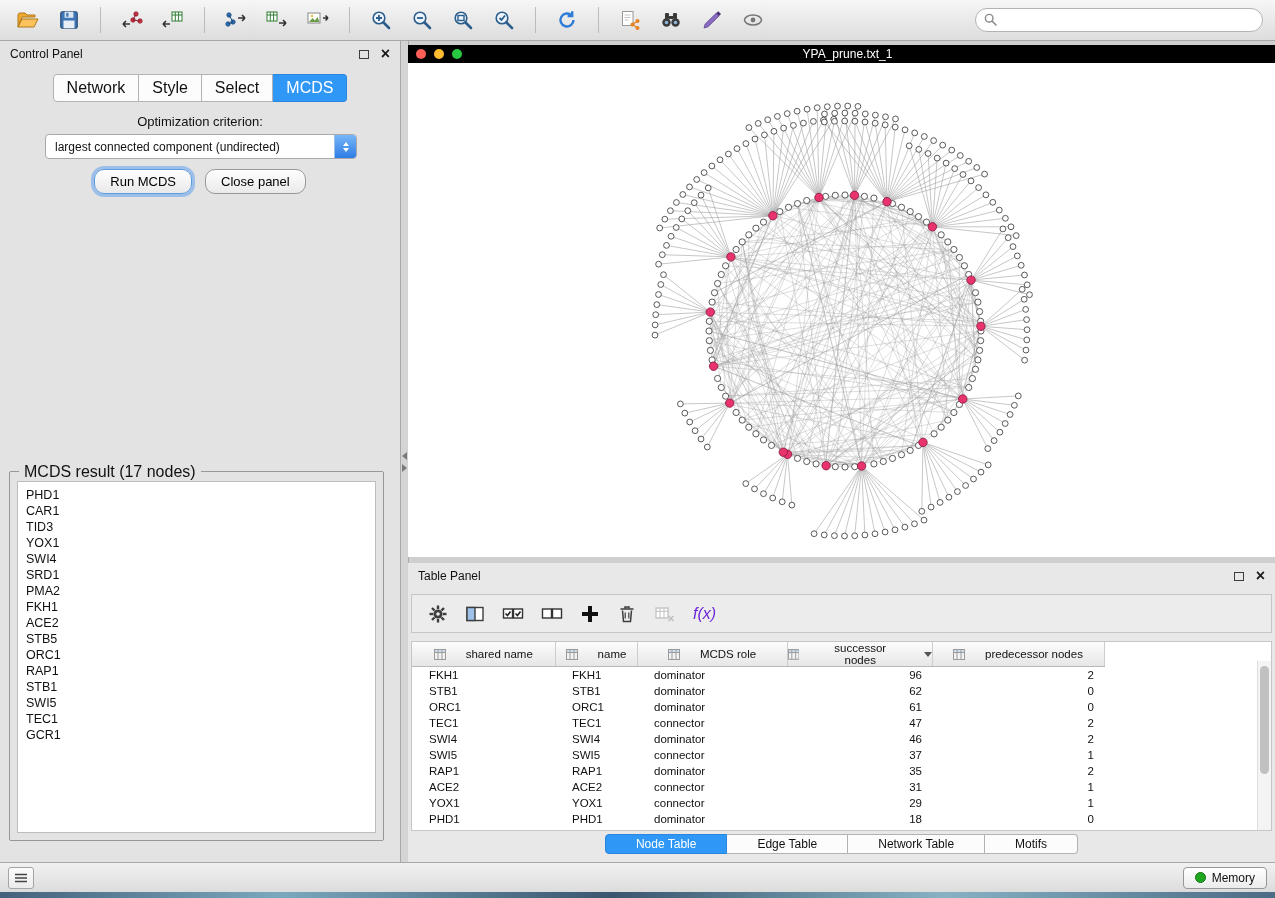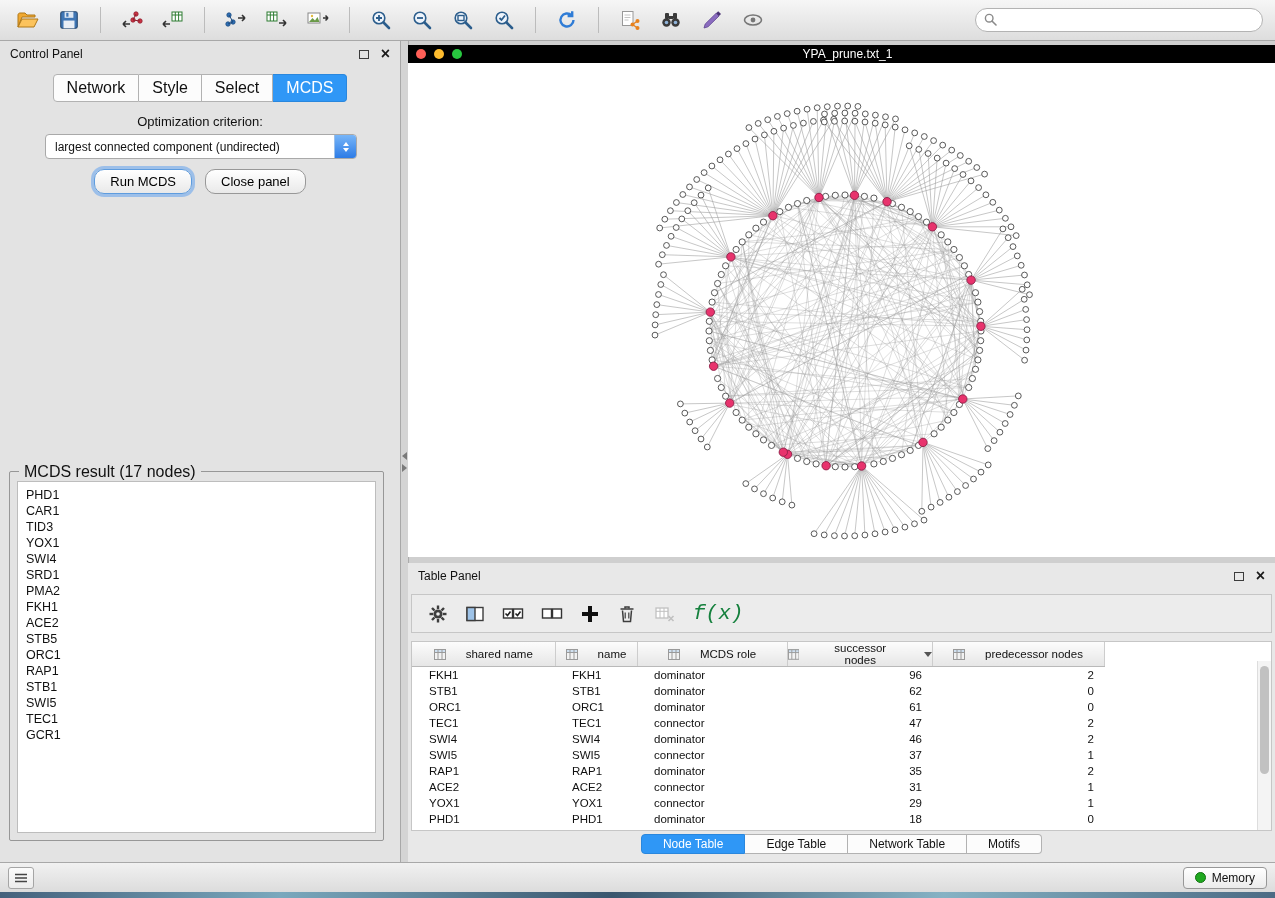--- a/index.html
+++ b/index.html
@@ -57,35 +57,35 @@
   .tl{width:10px;height:10px;border-radius:50%;margin-left:8px;cursor:pointer}
   .tl.red{background:#ff5f57}.tl.yellow{background:#febc2e}.tl.green{background:#28c840}
   .net-title{position:absolute;left:12px;right:0;text-align:center;color:#fff;font-size:12px;pointer-events:none}
   .net-canvas{height:494px;background:#fff;position:relative;overflow:hidden;cursor:default}
   
   .table-panel{position:absolute;left:408px;top:563px;width:867px;height:299px;background:#e8e8e8;box-sizing:border-box}
   .tp-toolbar{position:absolute;top:31px;left:3px;right:3px;height:39px;background:#ececec;
               border:1px solid #c6c6c6;display:flex;align-items:center;gap:17px;padding:0 16px;box-sizing:border-box}
   .tt-btn{border:none;background:transparent;padding:0;display:flex;align-items:center;cursor:pointer}
   .tt-btn.disabled{cursor:default}
-  .fx{font-family:Liberation Mono, monospace;font-style:italic;color:#15803d;font-size:21px}
+  .fx{font-family:Liberation Sans, sans-serif;font-style:italic;color:#6d28d9;font-size:16px}
   .table-wrap{position:absolute;left:3px;right:3px;top:78px;bottom:31px;background:#fff;
               border:1px solid #c6c6c6;overflow:hidden}
   table.node-table{border-collapse:collapse;table-layout:fixed;width:692px;font-size:11.5px}
   .node-table th{height:18px;background:linear-gradient(#fcfcfc,#e6e6e6);border-right:1px solid #cdcdcd;
                  border-bottom:1px solid #b9b9b9;font-weight:normal;font-size:11.5px;padding:0;cursor:pointer}
   .th-inner{display:flex;align-items:center;justify-content:center;gap:20px}
   .sort-caret{width:0;height:0;border-left:4px solid transparent;border-right:4px solid transparent;border-top:5px solid #555;margin-left:2px}
   .node-table td{height:16px;padding:0;white-space:nowrap;overflow:hidden}
   .node-table td.txt{padding-left:17px;text-align:left}
   .node-table td.num{padding-right:10px;text-align:right}
   .vscroll{position:absolute;right:0;top:19px;bottom:0;width:13px;background:#f4f4f4;border-left:1px solid #ddd}
   .vthumb{position:absolute;left:2px;width:9px;top:5px;height:108px;background:#c1c1c1;border-radius:5px;cursor:pointer}
   .table-tabs{position:absolute;bottom:8px;left:0;width:100%;display:flex;justify-content:center}
-  .tp-tab{font-size:12px;padding:2px 21px;background:#fcfcfc;border:1px solid #b2b2b2;border-left:none;cursor:pointer}
+  .tp-tab{font-size:12px;padding:2px 30px;background:#fcfcfc;border:1px solid #b2b2b2;border-left:none;cursor:pointer}
   .tp-tab:first-child{border-left:1px solid #b2b2b2;border-radius:4px 0 0 4px}
   .tp-tab:last-child{border-radius:0 4px 4px 0}
   .tp-tab.active{background:#2f97f6;border-color:#2a87dd;color:#fff;border-radius:4px 0 0 4px}
   
   .statusbar{position:absolute;left:0;top:862px;width:1275px;height:30px;box-sizing:border-box;
              background:linear-gradient(#f1f1f1,#dcdcdc);border-top:1px solid #a8a8a8;
              display:flex;align-items:center;padding:0 8px}
   .menu-btn{width:24px;height:20px;border:1px solid #a5a5a5;background:linear-gradient(#fbfbfb,#ececec);
             border-radius:3px;display:flex;align-items:center;justify-content:center;cursor:pointer}
   .memory-btn{margin-left:auto;display:flex;align-items:center;gap:6px;border:1px solid #979797;border-radius:4px;

